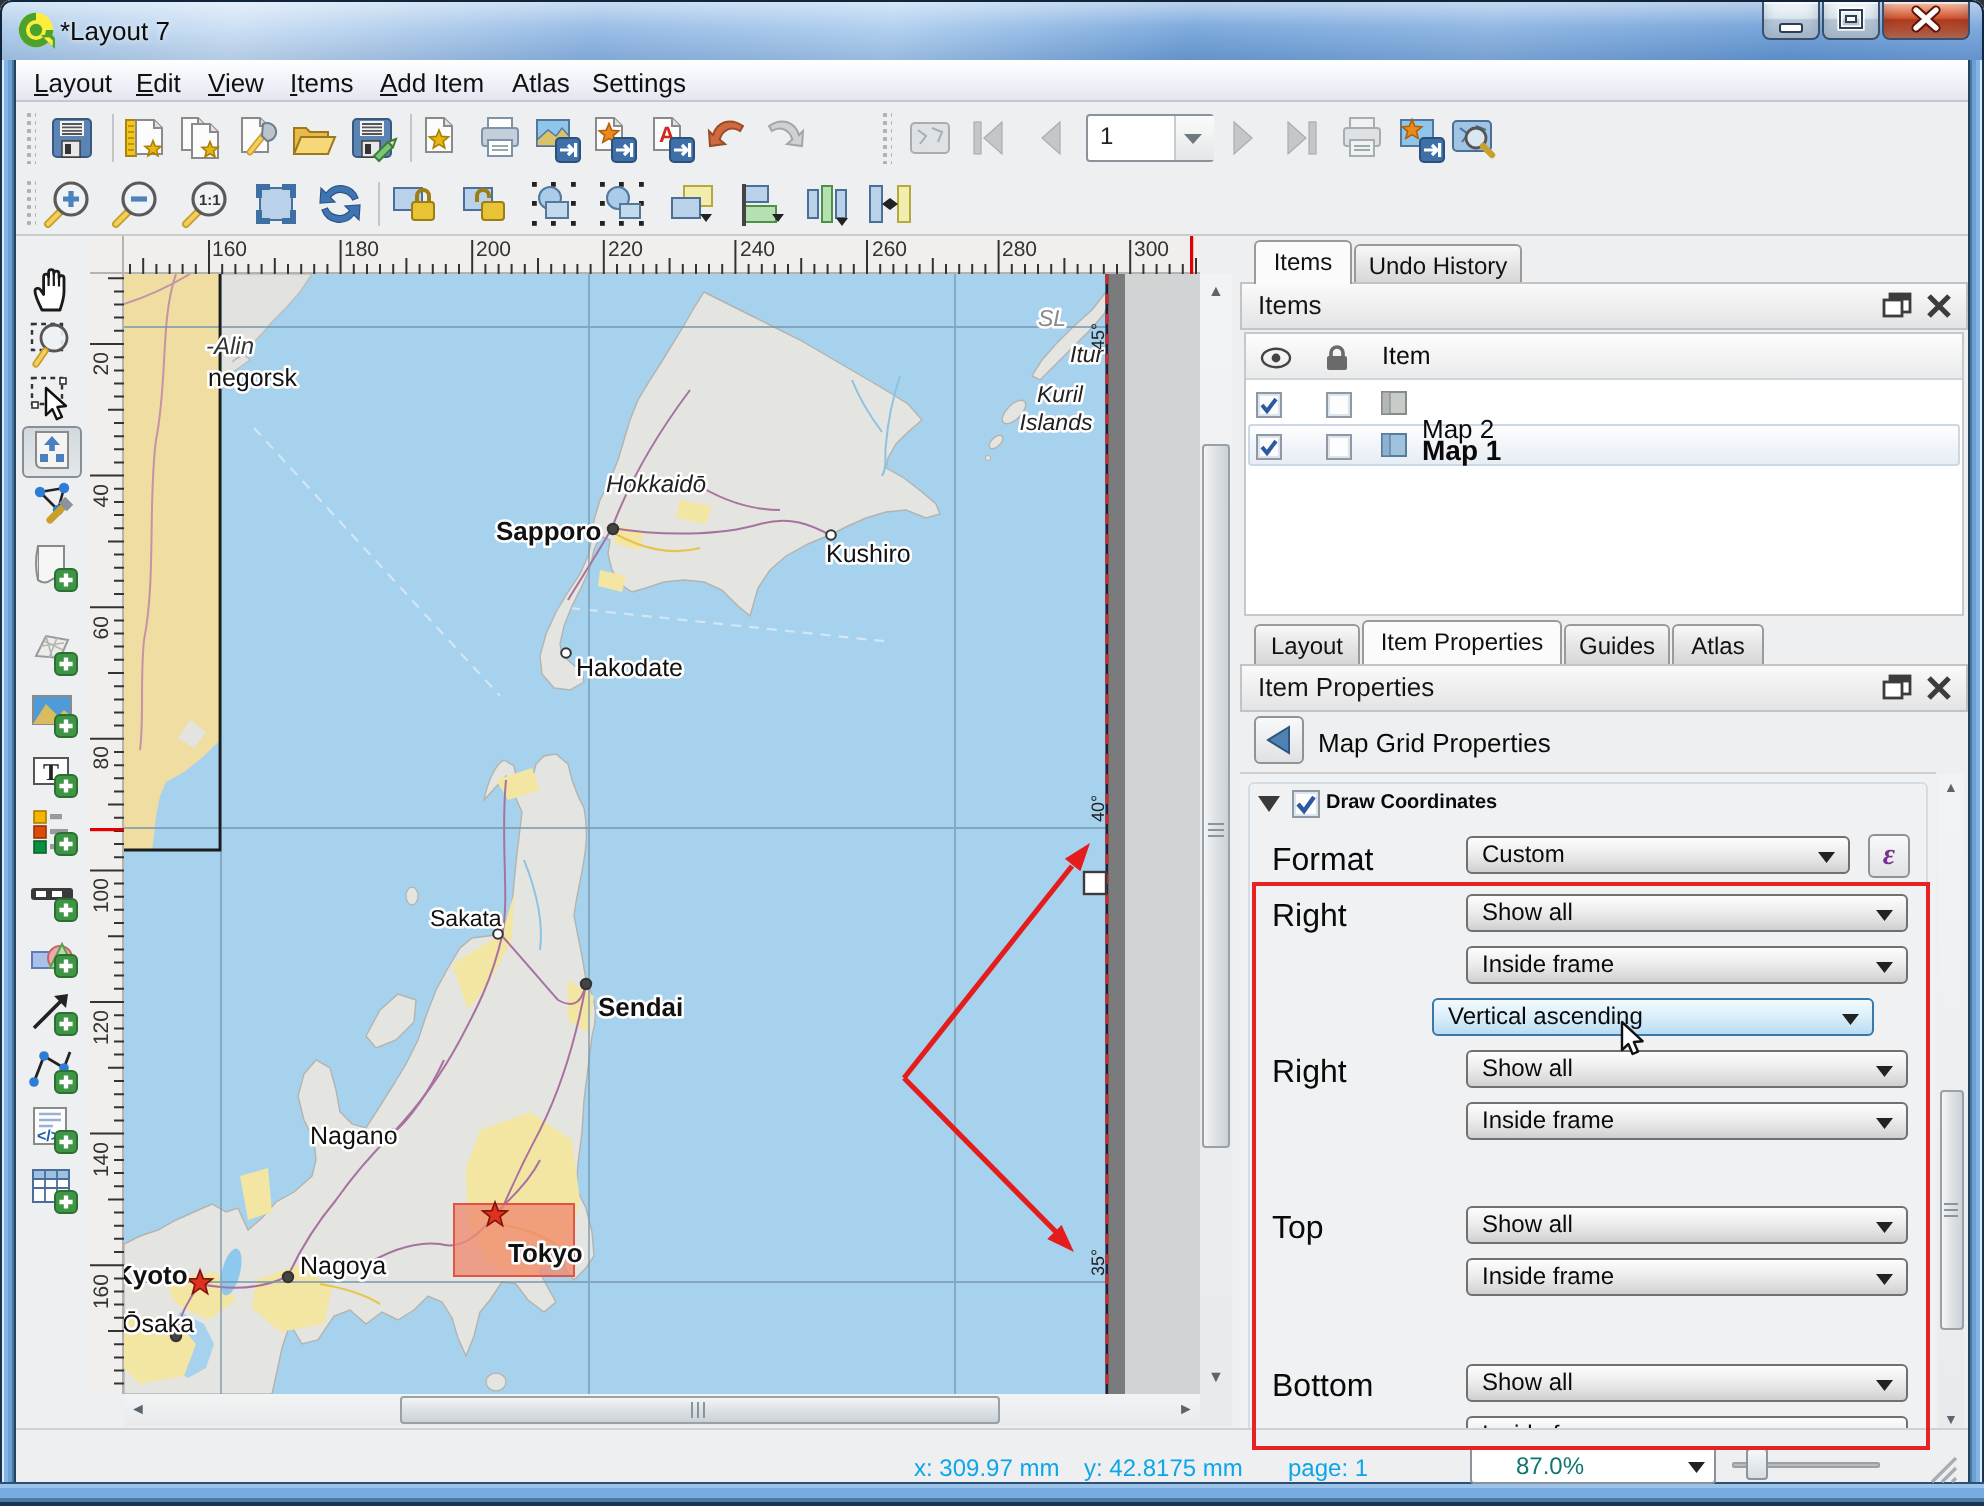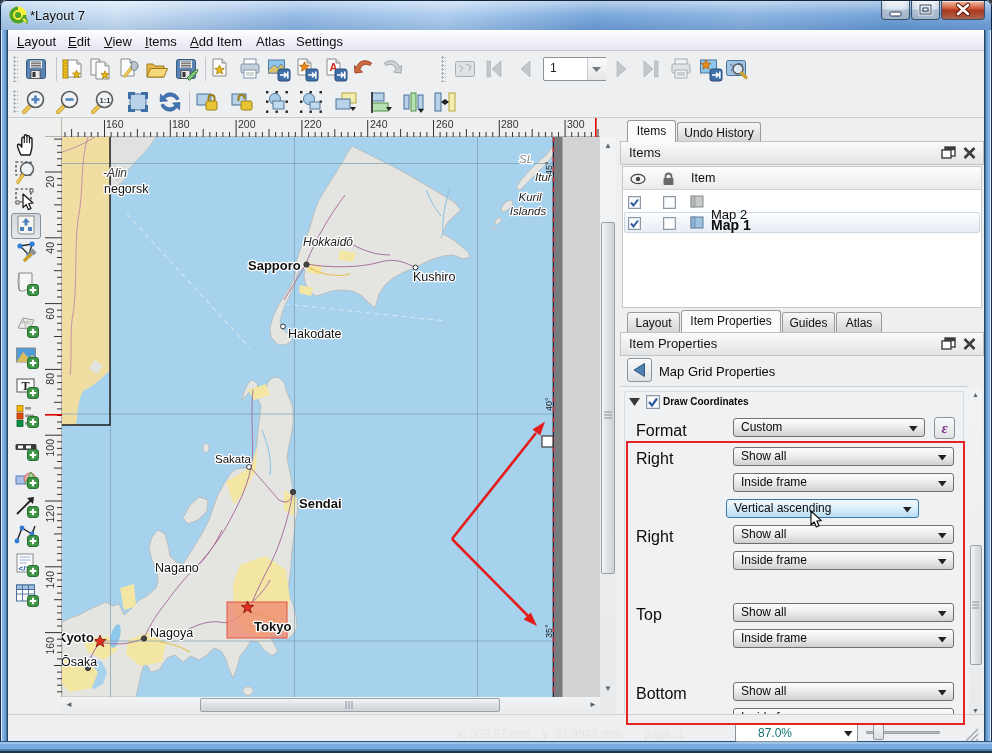--- a/index.html
+++ b/index.html
@@ -42,21 +42,21 @@
 #rpanel{position:absolute;left:616px;top:118px;width:368px;height:604px;background:#edeff0}
 .tab{position:absolute;height:20px;top:121px;border:1px solid #9a9a9a;border-bottom:none;border-radius:3px 3px 0 0;background:linear-gradient(#f8f8f8,#e4e4e4 55%,#d6d6d6);font-size:12px;color:#111;text-align:center;line-height:20px}
 .tabact{background:#fbfbfb;z-index:3}
 .phead{position:absolute;left:620px;width:364px;height:24px;background:linear-gradient(#fafafa,#e3e4e5);border:1px solid #c2c3c5;font-size:13px;color:#151515;line-height:22px;padding-left:8px}
 .combo{position:absolute;height:19px;border:1px solid #707070;border-radius:3px;background:linear-gradient(#fdfdfd,#ededed 45%,#dcdcdc 80%,#cfcfcf);font-size:12px;color:#0a0a0a;line-height:17px;padding-left:7px}
 .combo svg{position:absolute;right:6px;top:7px}
 .combohl{border-color:#3a78a8;background:linear-gradient(#f2fafe,#ddeffa 45%,#bfe0f4 90%,#b8dcf2)}
 .lbl{position:absolute;font-size:16px;color:#0a0a0a}
 
 #status{position:absolute;left:8px;top:714px;width:976px;height:27px;background:#edeff0;border-top:1px solid #cfd1d3}
-.st{position:absolute;top:727px;font-size:12px;color:#e5e5e5}
+.st{position:absolute;top:727px;font-size:12px;color:#0ea5e9}
 .cap{position:absolute;top:1px;height:19px;border:1px solid #37506b;border-top:none;border-radius:0 0 4px 4px;box-shadow:inset 0 1px 0 rgba(255,255,255,.6),inset 0 -4px 7px rgba(30,60,100,.25)}
 .capg{background:linear-gradient(#f4f8fb 0%,#dde7f0 45%,#b9c9da 50%,#c8d6e4 100%)}
 </style></head><body>
 <div id="win">
 <div class="bord" style="left:0;top:22px;width:8px;height:725px"></div>
 <div class="bordr" style="left:984px;top:22px;width:8px;height:725px"></div>
 <div id="bbot"></div>
 <div id="client"></div>
 <div id="title"></div>
 
@@ -731,21 +731,21 @@
           <path d="M0 0 h8.5 l-4.25 5.5 z" fill="#222"></path>
         </svg></div>
 <div class="abs" style="left:314px;top:30px;width:21px;height:22px;border:1px solid #8f9396;border-radius:3px;background:linear-gradient(#f8f9fa,#dfe2e4);text-align:center;line-height:20px;font-size:15px;font-style:italic;font-family:'Liberation Serif',serif;color:#7b2f8e;font-weight:bold">ε</div>
 <div class="lbl" style="left:16px;top:63px">Right</div>
 <div class="combo" style="left:113px;top:60px;width:221px">Show all<svg width="9" height="6">
           <path d="M0 0 h8.5 l-4.25 5.5 z" fill="#222"></path>
         </svg></div>
 <div class="combo" style="left:113px;top:86px;width:221px">Inside frame<svg width="9" height="6">
           <path d="M0 0 h8.5 l-4.25 5.5 z" fill="#222"></path>
         </svg></div>
-<div class="combo combohl" style="left:106px;top:112px;width:193px">Vertical ascending<svg width="9" height="6">
+<div class="combo combohl" style="left:96px;top:112px;width:221px">Vertical ascending<svg width="9" height="6">
           <path d="M0 0 h8.5 l-4.25 5.5 z" fill="#222"></path>
         </svg></div>
 <div class="lbl" style="left:16px;top:141px">Right</div>
 <div class="combo" style="left:113px;top:138px;width:221px">Show all<svg width="9" height="6">
           <path d="M0 0 h8.5 l-4.25 5.5 z" fill="#222"></path>
         </svg></div>
 <div class="combo" style="left:113px;top:164px;width:221px">Inside frame<svg width="9" height="6">
           <path d="M0 0 h8.5 l-4.25 5.5 z" fill="#222"></path>
         </svg></div>
 <div class="lbl" style="left:16px;top:219px">Top</div>
@@ -765,21 +765,21 @@
 </div>
 <div class="sbtrack" style="left:969px;top:387px;width:13px;height:330px"></div>
 <div class="sbbtn" style="left:969px;top:389px;width:13px;line-height:12px;font-size:7px">▲</div>
 <div class="sbbtn" style="left:969px;top:705px;width:13px;line-height:12px;font-size:7px">▼</div>
 <div class="sbthumbv" style="left:969.5px;top:545px;width:12px;height:120px"></div>
 <svg class="abs" style="left:972px;top:601px" width="8" height="9">
       <path d="M0 1 h7 M0 4 h7 M0 7 h7" stroke="#8b939b" stroke-width="1"></path>
     </svg>
 <div id="status"></div>
 <div class="st" style="left:457px">x: 309.97 mm</div>
-<div class="st" style="left:542px">y: 93.9947 mm</div>
+<div class="st" style="left:542px">y: 42.8175 mm</div>
 <div class="st" style="left:644px">page: 1</div>
 <div class="abs" style="left:735px;top:723px;width:123px;height:19px;border:1px solid #8a939c;border-radius:2px;background:#fff">
       <div class="abs" style="left:22px;top:2px;font-size:12px;color:#0f766e">87.0%</div>
       <svg class="abs" style="left:108px;top:7px" width="9" height="6">
         <path d="M0 0 h8.5 l-4.25 5.5 z" fill="#222"></path>
       </svg>
     </div>
 <div class="abs" style="left:866px;top:731px;width:74px;height:3px;background:#b9bcbf;border:1px solid #9aa0a5;border-radius:1px"></div>
 <div class="abs" style="left:873px;top:724px;width:11px;height:16px;border:1px solid #8d959c;border-radius:2px;background:linear-gradient(#f6f7f8,#d8dde1)"></div>
 <svg class="abs" style="left:964px;top:727px" width="16" height="15">

